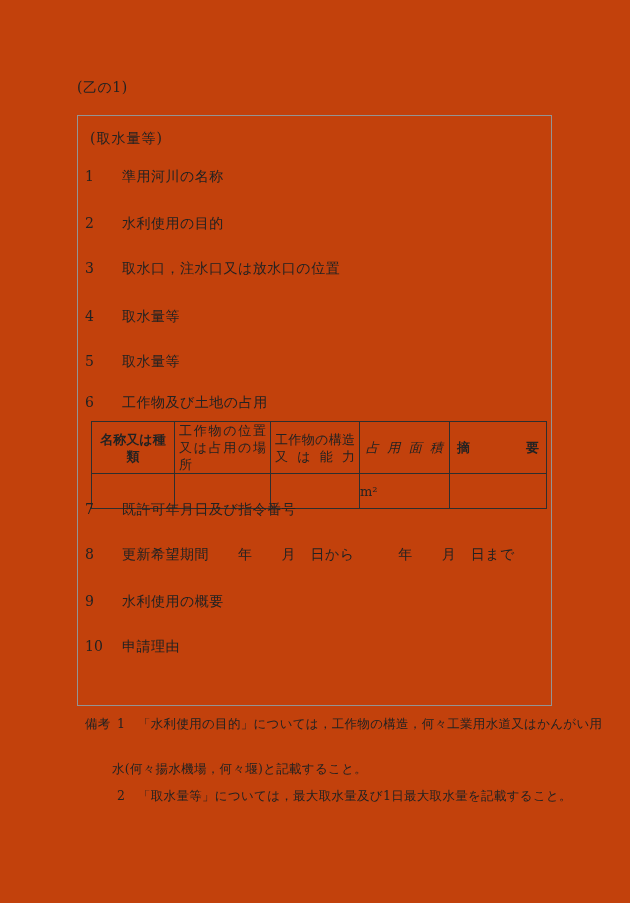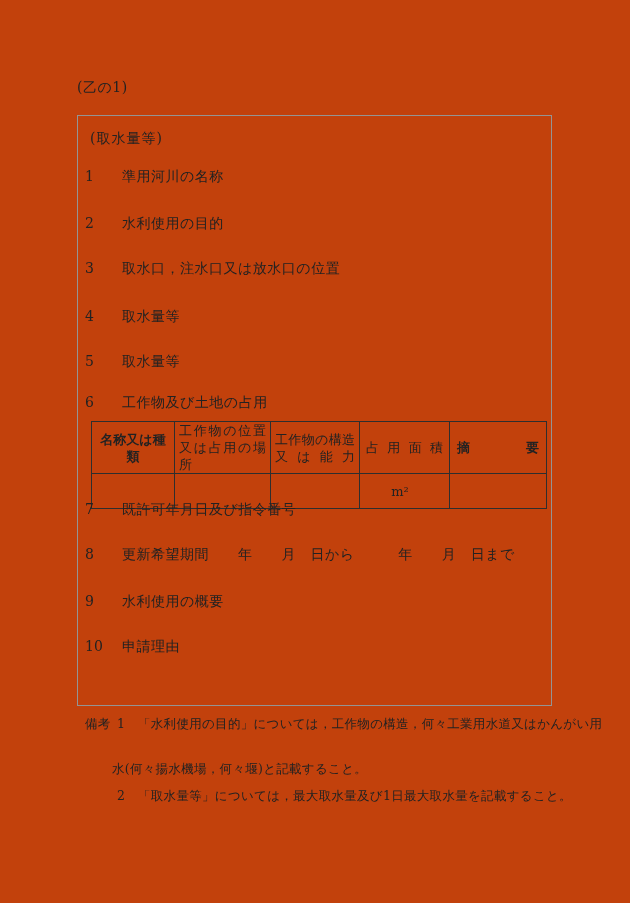--- a/index.html
+++ b/index.html
@@ -42,23 +42,23 @@
     border: 1px solid #2e2e2e;
     font-size: 13px; line-height: 17px;
     padding: 0; vertical-align: middle;
     overflow: hidden;
   }
   table.occ tr.hdr td { height: 37px; }
   table.occ tr.bdy td { height: 34px; }
   .c-center { text-align: center; font-weight: bold; }
   .jst { display: block; text-align: justify; text-align-last: justify; }
   .pad3 { padding: 0 4px !important; }
-  .pad5 { padding: 0 6px !important; }
+  .pad5 { padding: 0 6px !important; font-style: italic; }
   .pad6 { padding: 0 7px !important; font-weight: bold; }
-  .unit-cell { text-align: center; padding-right: 9px !important; font-size: 13px; }
+  .unit-cell { text-align: left; padding-right: 9px !important; font-size: 13px; }
 
   .notes { position: absolute; left: 0; top: 0; width: 630px; font-size: 12.5px; line-height: 16px; }
   .nt { position: absolute; white-space: pre; letter-spacing: 0.3px; }
 </style>
 </head>
 <body>
 
 <div class="page">
 
   <div class="corner-label">(乙の1)</div>

